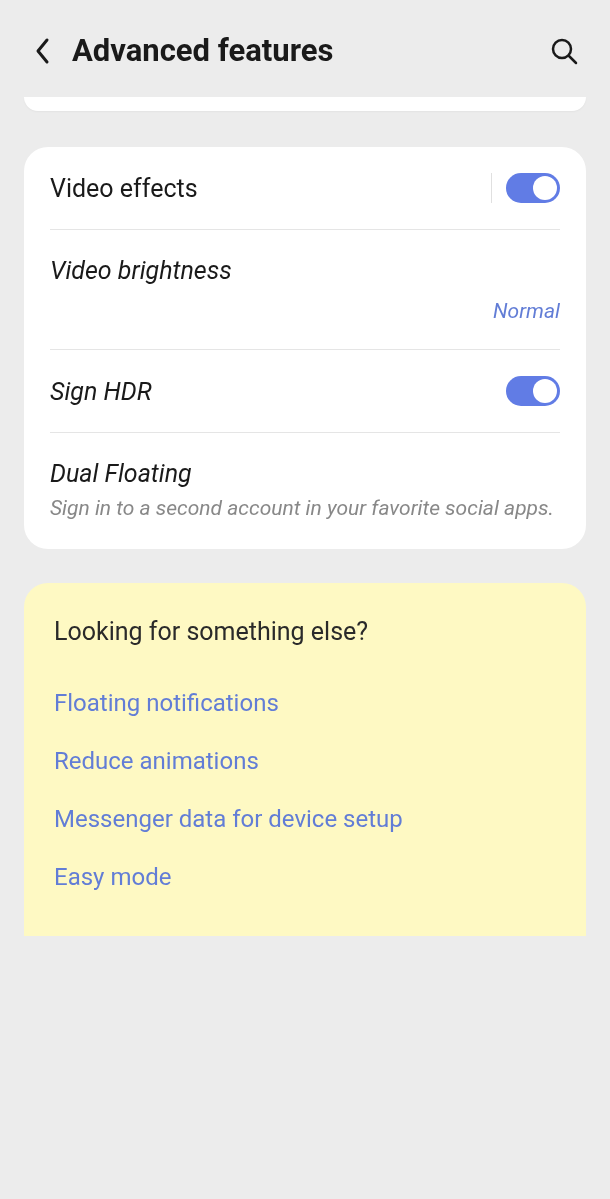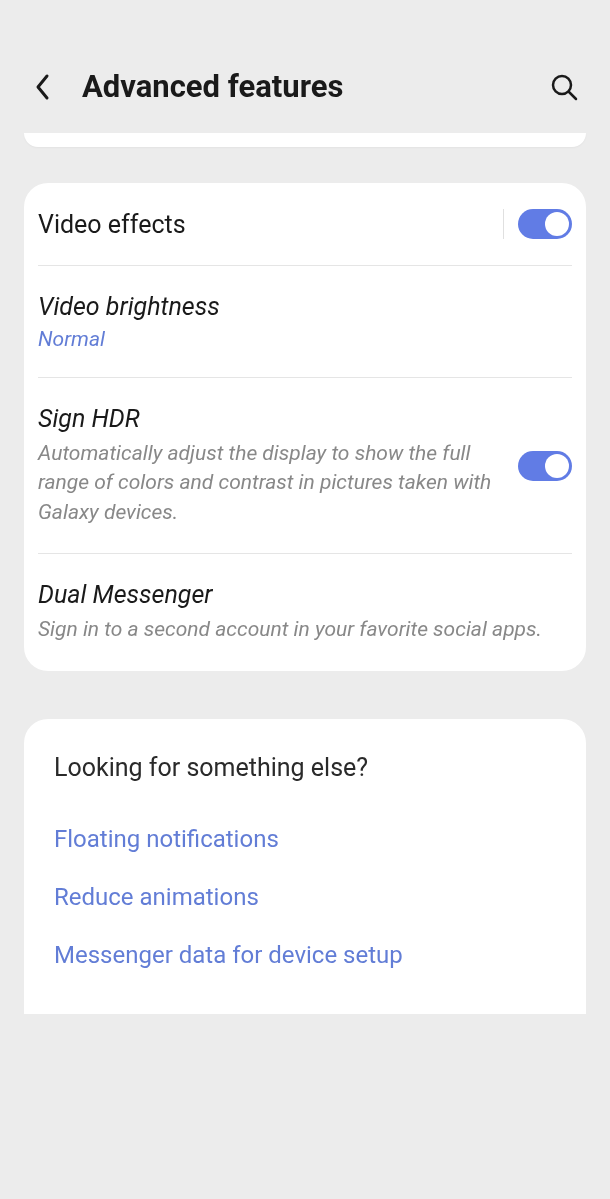--- a/index.html
+++ b/index.html
@@ -10,22 +10,22 @@
     }
     body {
       width: 610px;
       height: 1199px;
       background: #ececec;
       overflow: hidden;
     }
     .header {
       display: flex;
       align-items: center;
-      padding: 68px 28px 28px 28px;
-      gap: 24px;
+      padding: 32px 28px 28px 28px;
+      gap: 14px;
     }
     .back-btn {
       width: 30px;
       height: 30px;
       display: flex;
       align-items: center;
       justify-content: center;
       cursor: pointer;
     }
     .back-btn svg {
@@ -54,21 +54,21 @@
       margin: 0 24px 36px 24px;
       background: #fff;
       border-radius: 0 0 24px 24px;
       height: 14px;
       box-shadow: 0 1px 2px rgba(0,0,0,0.04);
     }
     .card {
       margin: 0 24px;
       background: #fff;
       border-radius: 24px;
-      padding: 0 14px;
+      padding: 0 26px;
     }
     .row {
       display: flex;
       align-items: center;
       justify-content: space-between;
       padding: 26px 0;
       gap: 16px;
     }
     .row + .row {
       border-top: 1px solid #e5e5e5;
@@ -87,21 +87,22 @@
     }
     .row-subtitle {
       font-size: 21px;
       color: #888;
       line-height: 1.4;
       margin-top: 2px;
     }
     .row-value {
       font-size: 21px;
       color: #627dd6;
-      margin-top: 2px;
+      margin-top: 10px;
+      text-align: right;
     }
     .toggle-wrap {
       display: flex;
       align-items: center;
       gap: 14px;
     }
     .toggle-divider {
       width: 1px;
       height: 30px;
       background: #e0e0e0;
@@ -117,22 +118,22 @@
     .toggle-knob {
       position: absolute;
       width: 24px;
       height: 24px;
       background: #fff;
       border-radius: 50%;
       top: 3px;
       right: 3px;
     }
     .suggest-card {
-      margin: 48px 24px 0 24px;
-      background: #ffffff;
+      margin: 34px 24px 0 24px;
+      background: #fef9c3;
       border-radius: 24px 24px 0 0;
       padding: 34px 30px 30px 30px;
     }
     .suggest-title {
       font-size: 25px;
       color: #2a2a2a;
       font-weight: 400;
       margin-bottom: 28px;
     }
     .suggest-link {
@@ -180,35 +181,35 @@
   <div class="row">
     <div class="row-content">
       <div class="row-title">Video brightness</div>
       <div class="row-value">Normal</div>
     </div>
   </div>
 
   <div class="row">
     <div class="row-content">
       <div class="row-title">Sign HDR</div>
-      <div class="row-subtitle">Automatically adjust the display to show the full range of colors and contrast in pictures taken with Galaxy devices.</div>
     </div>
     <div class="toggle">
       <div class="toggle-knob"></div>
     </div>
   </div>
 
 
   <div class="row">
     <div class="row-content">
-      <div class="row-title">Dual Messenger</div>
+      <div class="row-title">Dual Floating</div>
       <div class="row-subtitle">Sign in to a second account in your favorite social apps.</div>
     </div>
   </div>
 
 </div>
 
 <div class="suggest-card">
   <div class="suggest-title">Looking for something else?</div>
   <div class="suggest-link">Floating notifications</div>
   <div class="suggest-link">Reduce animations</div>
   <div class="suggest-link">Messenger data for device setup</div>
+  <div class="suggest-link">Easy mode</div>
 </div>
 
 </body></html>

